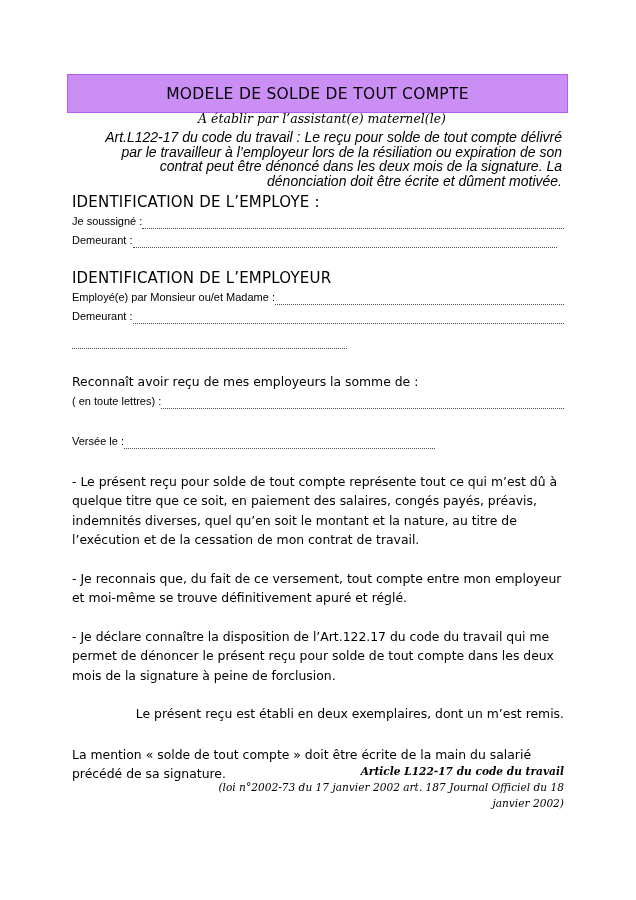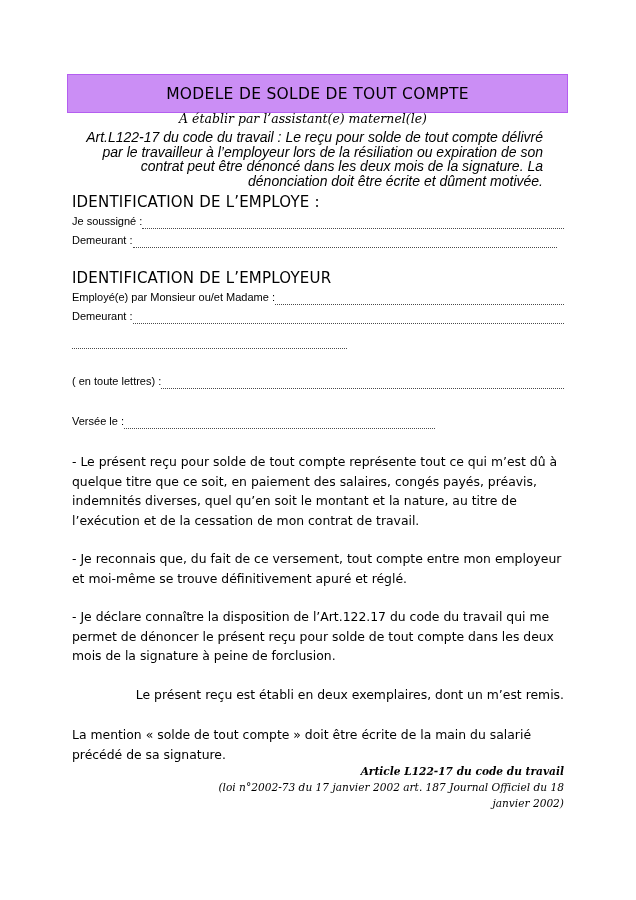--- a/index.html
+++ b/index.html
@@ -43,21 +43,21 @@
     font-size: 15.5px;
     font-weight: 400;
     letter-spacing: 0.3px;
     color: #000000;
     white-space: nowrap;
   }
 
   
   .subtitle-block {
     position: absolute;
-    left: 63px;
+    left: 82px;
     top: 110px;
     width: 480px;
     text-align: center;
   }
   .subtitle-main {
     font-family: "DejaVu Serif", serif;
     font-style: italic;
     font-size: 12.5px;
     line-height: 17px;
     margin-bottom: 3px;
@@ -196,20 +196,21 @@
     </div>
 
     <div class="gap-lg"></div>
 
     <div class="field-line">
       <span class="leader" style="width:275px;"></span>
     </div>
 
     <div class="gap-lg"></div>
 
+    <div class="para">Reconnaît avoir reçu de mes employeurs la somme de :</div>
 
     <div class="field-line">
       <span class="field-label">( en toute lettres) :</span>
       <span class="leader grow"></span>
     </div>
 
     <div class="gap-lg"></div>
 
     <div class="field-line">
       <span class="field-label">Versée le : </span>

